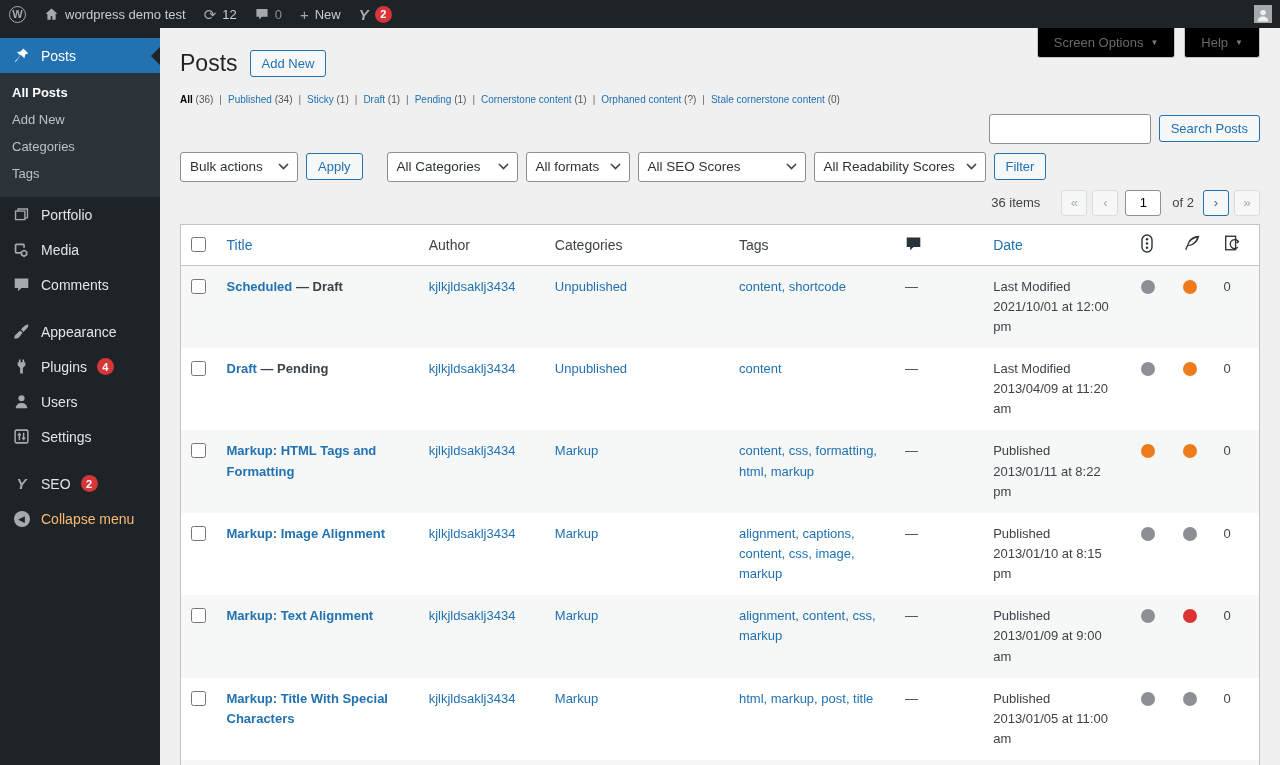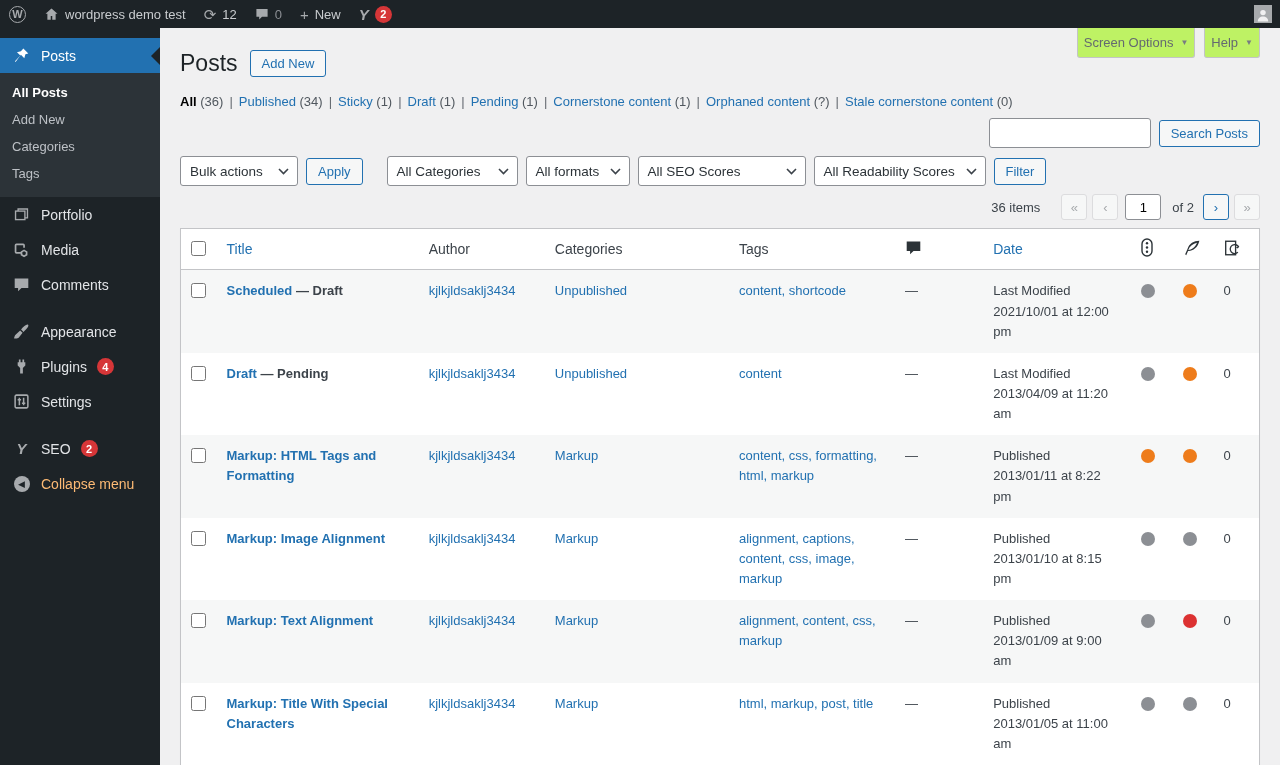--- a/index.html
+++ b/index.html
@@ -28,28 +28,28 @@
   .submenu-item { display:block; padding:6px 12px 6px 12px; font-size:13px; color:#bdc1c6; cursor:pointer; }
   .submenu-item.current { color:#fff; font-weight:bold; }
   .menu-gap { height:12px; }
   .collapse-label { color:#fdba74; }
   .ycircle { font-weight:bold; font-style:italic; font-size:15px; }
   .collapse-circle { width:16px; height:16px; border-radius:50%; background:#a7aaad; color:#1d2327; font-size:9px; display:flex; align-items:center; justify-content:center; }
 
   
   .content { position:absolute; top:28px; left:160px; width:1120px; height:737px; padding:0 20px; }
   .top-tabs { position:absolute; top:0; right:20px; display:flex; gap:9px; }
-  .tab-btn { background:#bef264; border:1px solid #c3c4c7; border-top:none; border-radius:0 0 3px 3px; padding:7px 6px; font-size:13px; color:#646970; display:flex; gap:7px; align-items:center; cursor:pointer; }
+  .tab-btn { background:#000000; border:1px solid #c3c4c7; border-top:none; border-radius:0 0 3px 3px; padding:7px 16px; font-size:13px; color:#646970; display:flex; gap:7px; align-items:center; cursor:pointer; }
   .tab-caret { font-size:8px; color:#787c82; }
 
   .page-head { display:flex; align-items:center; gap:12px; padding-top:22px; }
   .page-title { font-size:23px; font-weight:400; color:#1d2327; line-height:1.2; }
   .btn-secondary { background:#f6f7f7; border:1px solid #2271b1; color:#2271b1; border-radius:3px; padding:5px 11px; font-size:13px; cursor:pointer; font-family:inherit; }
 
-  .views { margin-top:14px; font-size:13px; line-height:1.6; }
+  .views { margin-top:14px; font-size:10px; line-height:1.6; }
   .view-link { color:#2271b1; cursor:pointer; }
   .view-current { color:#000; font-weight:600; cursor:pointer; }
   .view-count { color:#50575e; }
   .view-sep { color:#646970; margin:0 6px; }
 
   .search-row { display:flex; justify-content:flex-end; align-items:center; gap:8px; margin-top:6px; }
   .search-input { width:162px; height:30px; border:1px solid #8c8f94; border-radius:3px; background:#fff; padding:0 8px; font-family:inherit; font-size:13px; }
 
   .filter-row { display:flex; align-items:center; gap:8px; margin-top:8px; }
   .sel { height:30px; background:#fff; border:1px solid #8c8f94; border-radius:3px; display:flex; align-items:center; justify-content:space-between; padding:0 8px 0 9px; font-size:13.5px; color:#2c3338; cursor:pointer; gap:8px; }
@@ -176,20 +176,29 @@
     <span>Appearance</span>
   </div>
   <div class="menu-item">
     <span class="micon">
       <svg width="17" height="17" viewBox="0 0 20 20" fill="currentColor">
           <path d="M13.1 4.9V1.8h-2v3.1H8.9V1.8h-2v3.1H5.5v4l2.9 2.9v6.4h3.2v-6.4l2.9-2.9v-4z"></path>
         </svg>
     </span>
     <span>Plugins</span>
     <span class="badge">4</span>
+  </div>
+  <div class="menu-item">
+    <span class="micon">
+      <svg width="17" height="17" viewBox="0 0 20 20" fill="currentColor">
+          <circle cx="10" cy="6.2" r="3.6"></circle>
+          <path d="M3.2 18c0-3.9 3-6.3 6.8-6.3s6.8 2.4 6.8 6.3z"></path>
+        </svg>
+    </span>
+    <span>Users</span>
   </div>
   <div class="menu-item">
     <span class="micon">
       <svg width="17" height="17" viewBox="0 0 20 20" fill="none" stroke="currentColor" stroke-width="1.8">
           <rect x="2.5" y="2.5" width="15" height="15" rx="1.5"></rect>
           <path d="M7.5 5.5v9M12.5 5.5v9M5.5 8h4M10.5 12h4"></path>
         </svg>
     </span>
     <span>Settings</span>
   </div>

